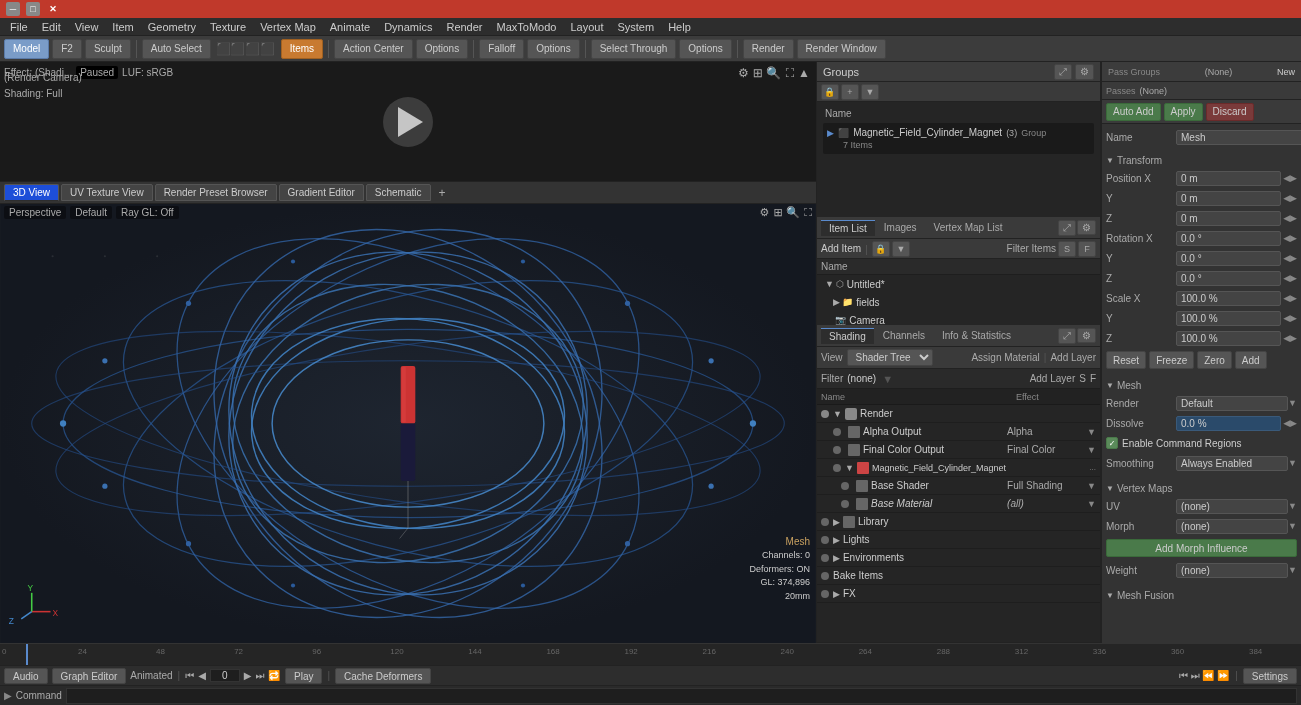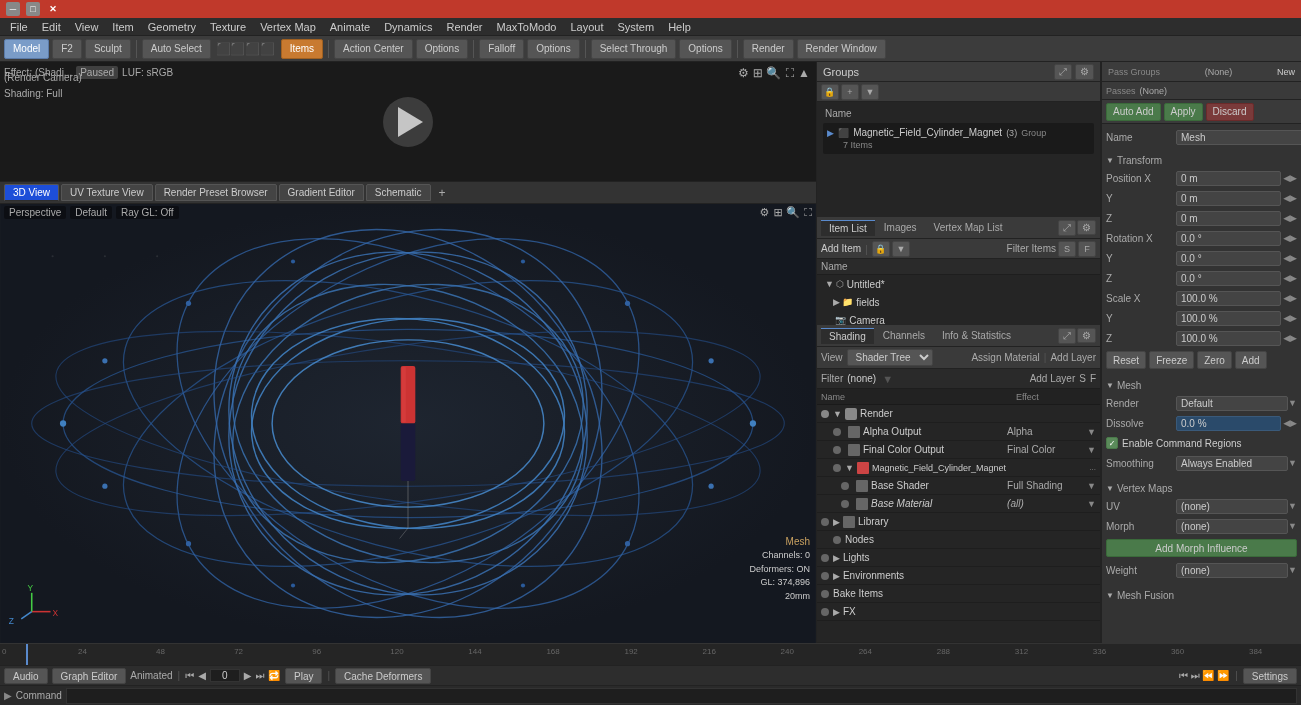--- a/index.html
+++ b/index.html
@@ -173,21 +173,21 @@
   <button class="toolbar-btn">Render Window</button>
 </div>
 
 <div id="main" style="height: calc(705px - 18px - 18px - 26px - 20px - 22px - 20px); display:flex;">
 
   <div id="viewport-area">
 
     <div id="preview-strip">
       <div class="preview-controls">
         <span style="cursor:pointer;">Effect: (Shadi...</span>
-        <span style="background:#404040;padding:1px 4px;border-radius:2px;">Paused</span>
+        <span style="background:#000000;padding:1px 4px;border-radius:2px;">Paused</span>
         <span>LUF: sRGB</span>
       </div>
       <div style="position:absolute;top:10px;left:4px;font-size:10px;color:#aaa;">
         <span>(Render Camera)</span>
       </div>
       <div style="position:absolute;top:26px;left:4px;font-size:10px;color:#aaa;">
         <span>Shading: Full</span>
       </div>
       <div class="play-btn">
         <div class="play-triangle"></div>
@@ -474,24 +474,20 @@
           <span style="font-size:9px;color:#888;">▼</span>
         </div>
 
         <div class="shader-row">
           <span class="vis-dot"></span>
           <span style="color:#aaa;font-size:9px;margin-right:3px;">▶</span>
           <span class="icon-color" style="background:#666;"></span>
           <span class="name">Library</span>
         </div>
 
-        <div class="shader-row" style="padding-left:16px;">
-          <span class="vis-dot"></span>
-          <span class="name">Nodes</span>
-        </div>
 
         <div class="shader-row">
           <span class="vis-dot"></span>
           <span style="color:#aaa;font-size:9px;margin-right:3px;">▶</span>
           <span class="name">Lights</span>
         </div>
 
         <div class="shader-row">
           <span class="vis-dot"></span>
           <span style="color:#aaa;font-size:9px;margin-right:3px;">▶</span>

